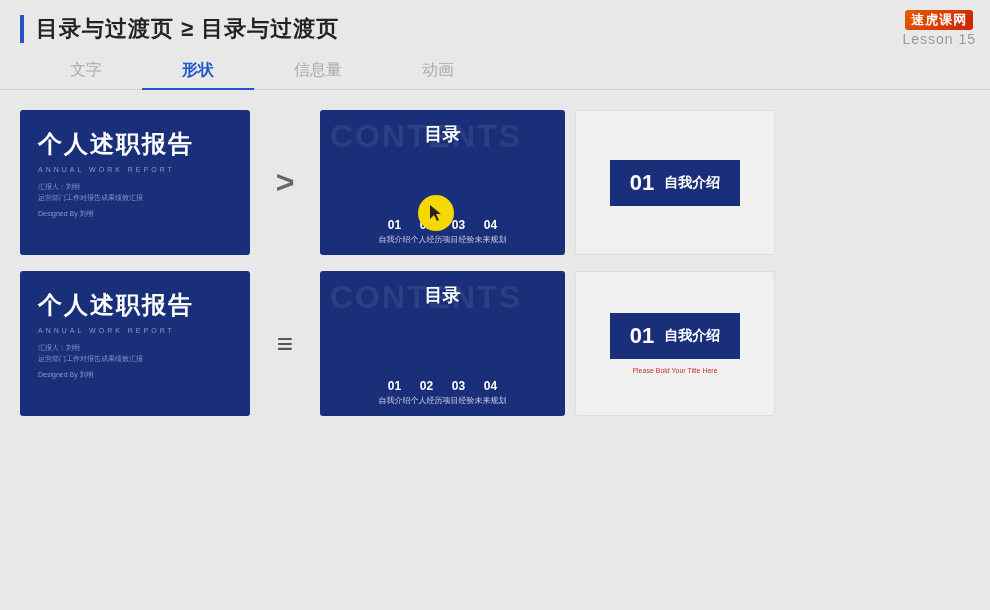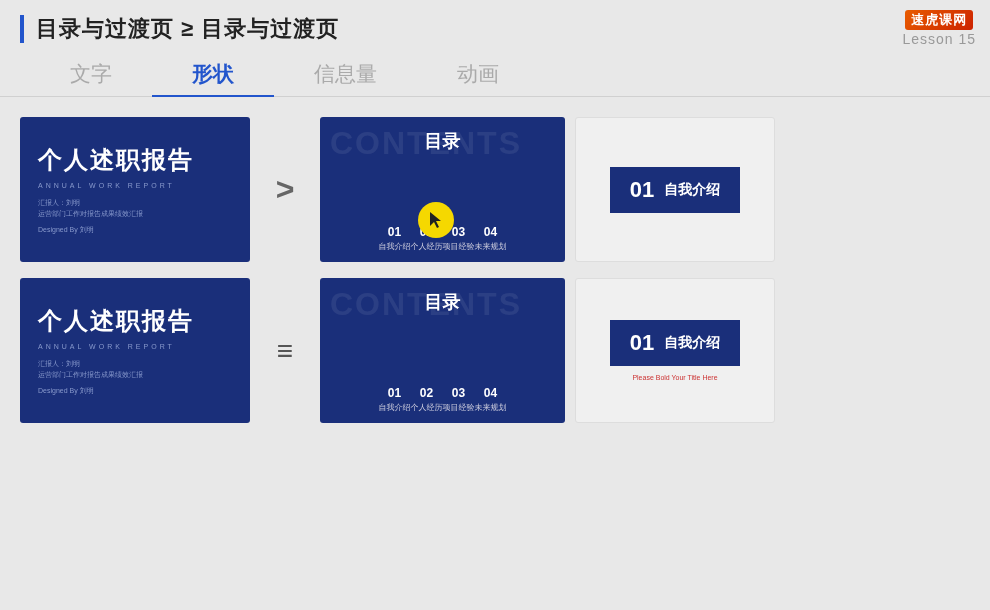--- a/index.html
+++ b/index.html
@@ -35,21 +35,21 @@
 
     
     .nav-tabs {
       display: flex;
       padding: 0 30px;
       margin-bottom: 10px;
       border-bottom: 1px solid #d0d0d0;
     }
     .nav-tab {
       padding: 8px 40px;
-      font-size: 21px;
+      font-size: 16px;
       color: #aaa;
       cursor: pointer;
       position: relative;
     }
     .nav-tab.active {
       color: #2255cc;
       font-weight: bold;
       text-align: right;
     }
     .nav-tab.active::after {
@@ -93,21 +93,20 @@
       flex-shrink: 0;
     }
 
     
     .slide-blue {
       background: #1a2f7a;
       width: 230px;
       height: 145px;
       display: flex;
       flex-direction: column;
-      justify-content: center;
       padding: 18px;
       position: relative;
     }
     .slide-blue .main-title {
       color: #fff;
       font-size: 24px;
       font-weight: bold;
       letter-spacing: 2px;
       margin-bottom: 6px;
     }

